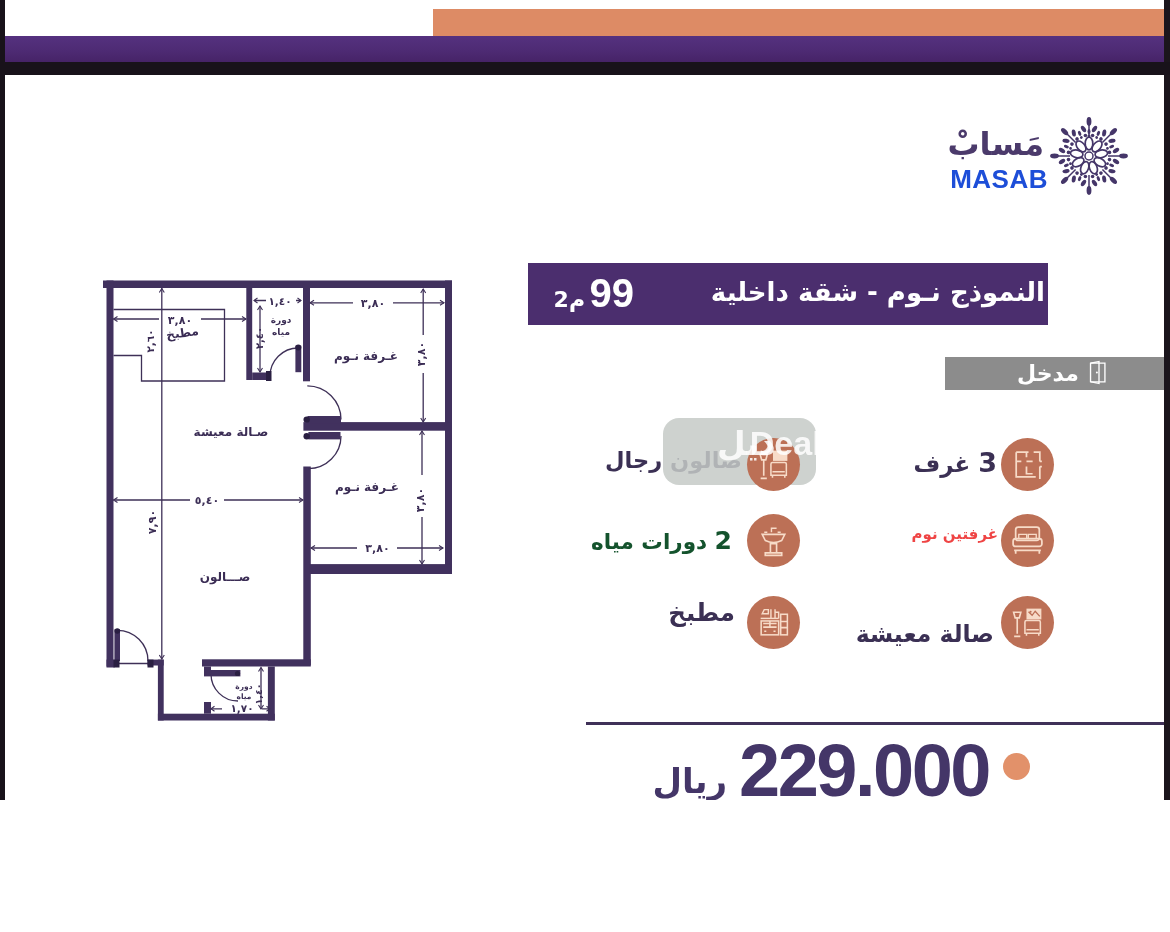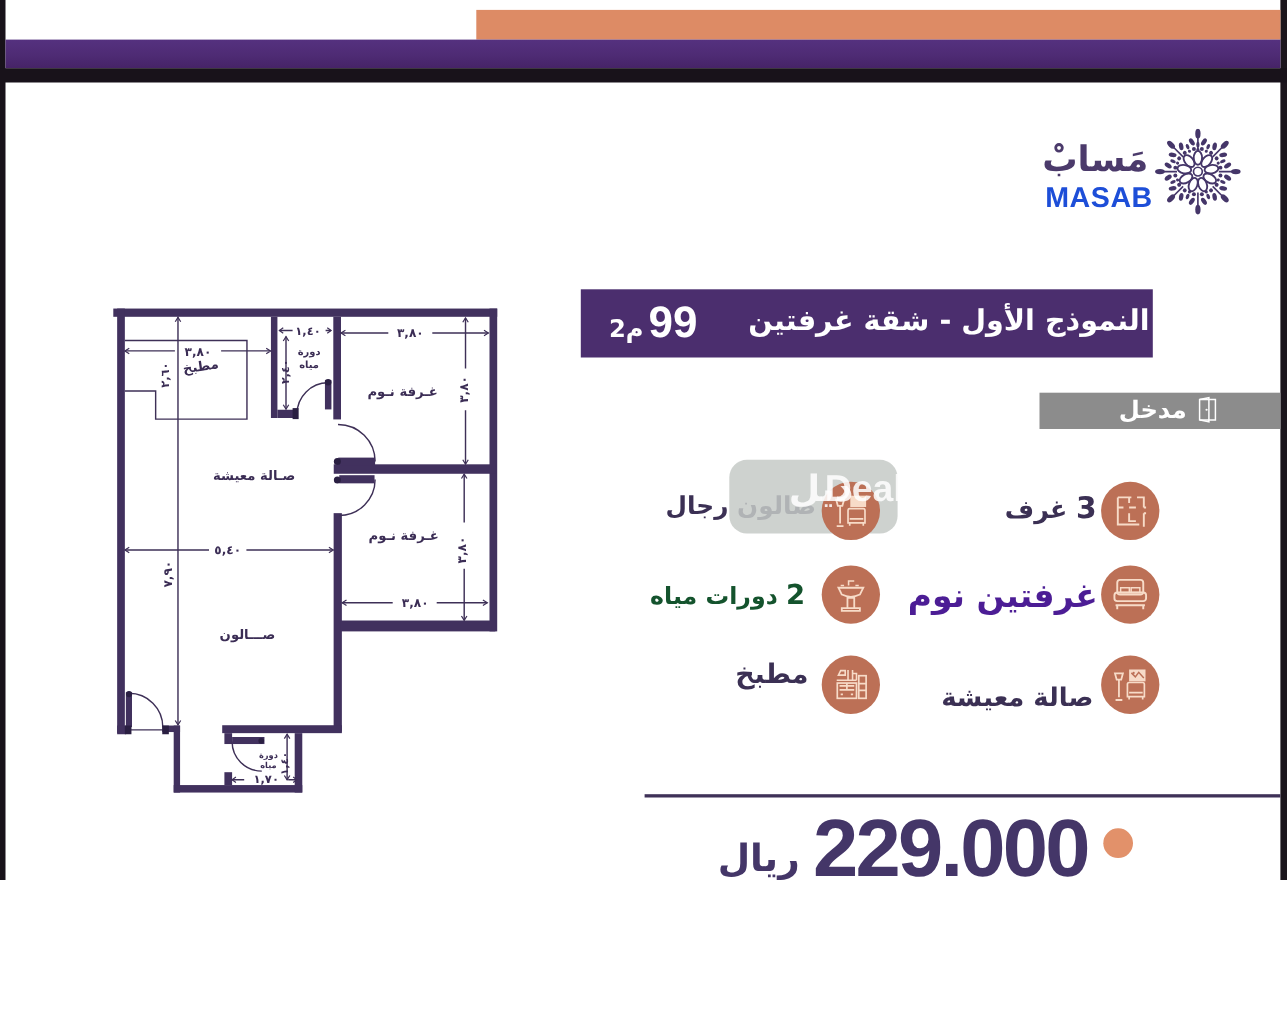--- a/index.html
+++ b/index.html
@@ -68,21 +68,21 @@
         <use href="#midtwig" transform="rotate(157.5)"></use>
         <use href="#midtwig" transform="rotate(202.5)"></use>
         <use href="#midtwig" transform="rotate(247.5)"></use>
         <use href="#midtwig" transform="rotate(292.5)"></use>
         <use href="#midtwig" transform="rotate(337.5)"></use>
 </g>
 </svg>
 
 <div class="abs" style="left:528px;top:263px;width:520px;height:62px;background:#4b2e6e;"></div>
 
-<div class="abs ar" style="right:125px;top:277px;color:#fff;font-weight:bold;font-size:26px;direction:rtl;">النموذج الأول - شقة غرفتين</div>
+<div class="abs ar" style="right:125px;top:277px;color:#fff;font-weight:bold;font-size:26px;direction:rtl;">النموذج نـوم - شقة داخلية</div>
 
 <div class="abs" style="right:536px;top:271px;direction:rtl;color:#fff;"><span style="font-size:40px;font-weight:bold;">99</span> <span class="ar" style="font-size:22px;font-weight:bold;">م2</span></div>
 
 <div class="abs" style="left:945px;top:357px;width:219px;height:33px;background:#8c8c8c;"></div>
 
 <svg class="abs" style="left:1088px;top:360px;" width="22" height="25" viewBox="0 0 26 28">
 <path d="M3,3 H20 V25 H3" fill="none" stroke="#fff" stroke-width="1.6"></path>
 <path d="M3,3 L13,1 V27 L3,25 Z" fill="none" stroke="#fff" stroke-width="1.6"></path>
 <circle cx="10.5" cy="14" r="1.2" fill="#fff"></circle>
 </svg>
@@ -255,21 +255,21 @@
 <div class="abs ar" style="right:173px;top:447px;color:#3b3054;font-weight:bold;font-size:23px;direction:rtl;"><span style="font-size:27px;">3</span> غرف</div>
 
 <div class="abs" style="left:1001px;top:514px;width:53px;height:53px;border-radius:50%;background:#bc7056;"></div>
 <svg class="abs" style="left:1009px;top:522px;" width="37" height="37" viewBox="-18 -18 36 36" fill="none" stroke="#f7dbc8" stroke-width="1.7">
 <rect x="-11.5" y="-13" width="23" height="13" rx="2.5"></rect>
 <path d="M-8.5,-6 H-0.8 V-1.8 H-8.5 Z M0.8,-6 H8.5 V-1.8 H0.8 Z" stroke-width="1.3"></path>
 <rect x="-14" y="-1.8" width="28" height="7.6" rx="2.5"></rect>
 <path d="M-13,9.5 H13 M-11.5,9.5 V13 M11.5,9.5 V13"></path>
 </svg>
 
-<div class="abs ar" style="right:172px;top:525px;color:#4c1d95;font-weight:bold;font-size:30px;direction:rtl;">غرفتين نوم</div>
+<div class="abs ar" style="right:172px;top:525px;color:#ef4444;font-weight:bold;font-size:15px;direction:rtl;">غرفتين نوم</div>
 
 <div class="abs" style="left:1001px;top:596px;width:53px;height:53px;border-radius:50%;background:#bc7056;"></div>
 <svg class="abs" style="left:1009px;top:604px;" width="37" height="37" viewBox="-18 -18 36 36" fill="none" stroke="#f7dbc8" stroke-width="1.6">
 <path d="M-13.5,-10 L-6.5,-10 L-8,-4.5 L-12,-4.5 Z M-10,-4.5 V11 M-13,13.5 H-7"></path>
 <rect x="-1" y="-13.5" width="14.5" height="10.5" fill="#f7dbc8" stroke="none"></rect>
 <path d="M1,-10.5 l3.5,3.5 3,-4 4.5,5" stroke="#bc7056" stroke-width="1.3"></path>
 <circle cx="3" cy="-10.5" r="1" fill="#bc7056" stroke="none"></circle>
 <path d="M-2.5,3 V-0.5 Q-2.5,-2 -1,-2 H11 Q12.5,-2 12.5,-0.5 V3 M-2.5,3 V10.5 H12.5 V3 M-1,7 H11 M-1,10.5 V13 M11,10.5 V13" stroke-width="1.5"></path>
 </svg>
 

